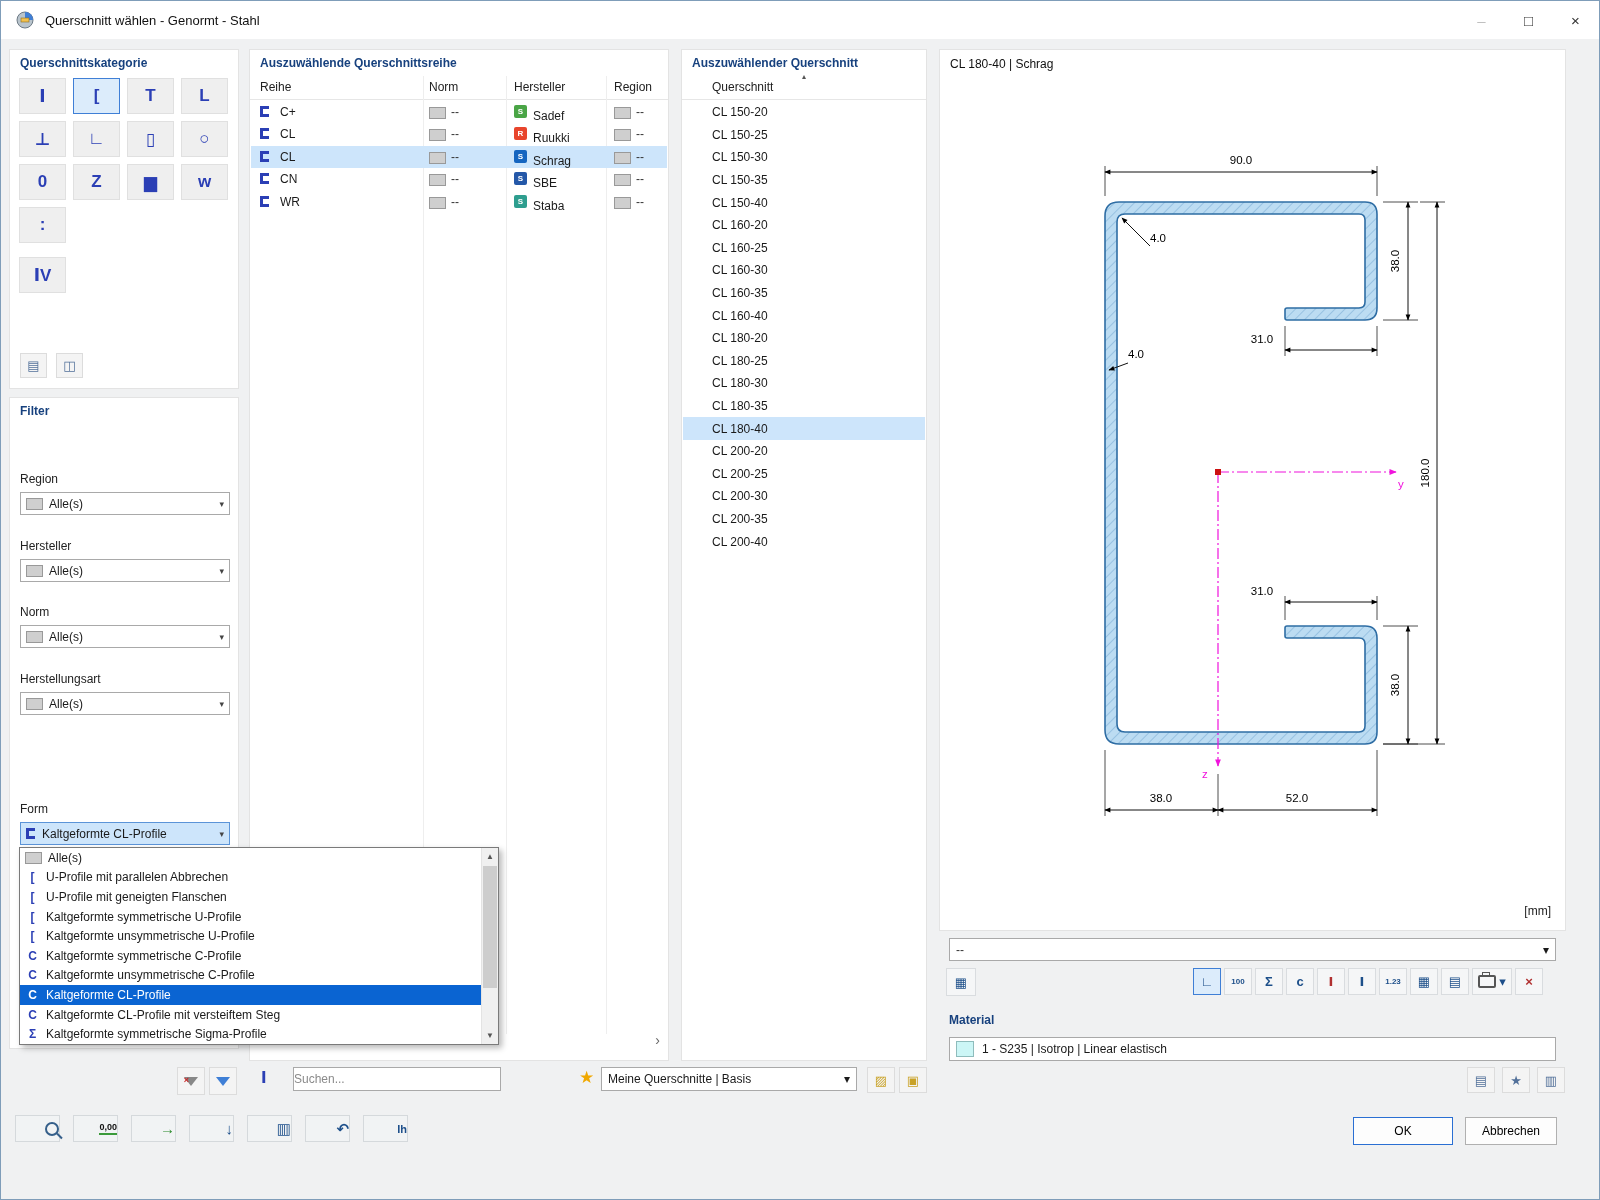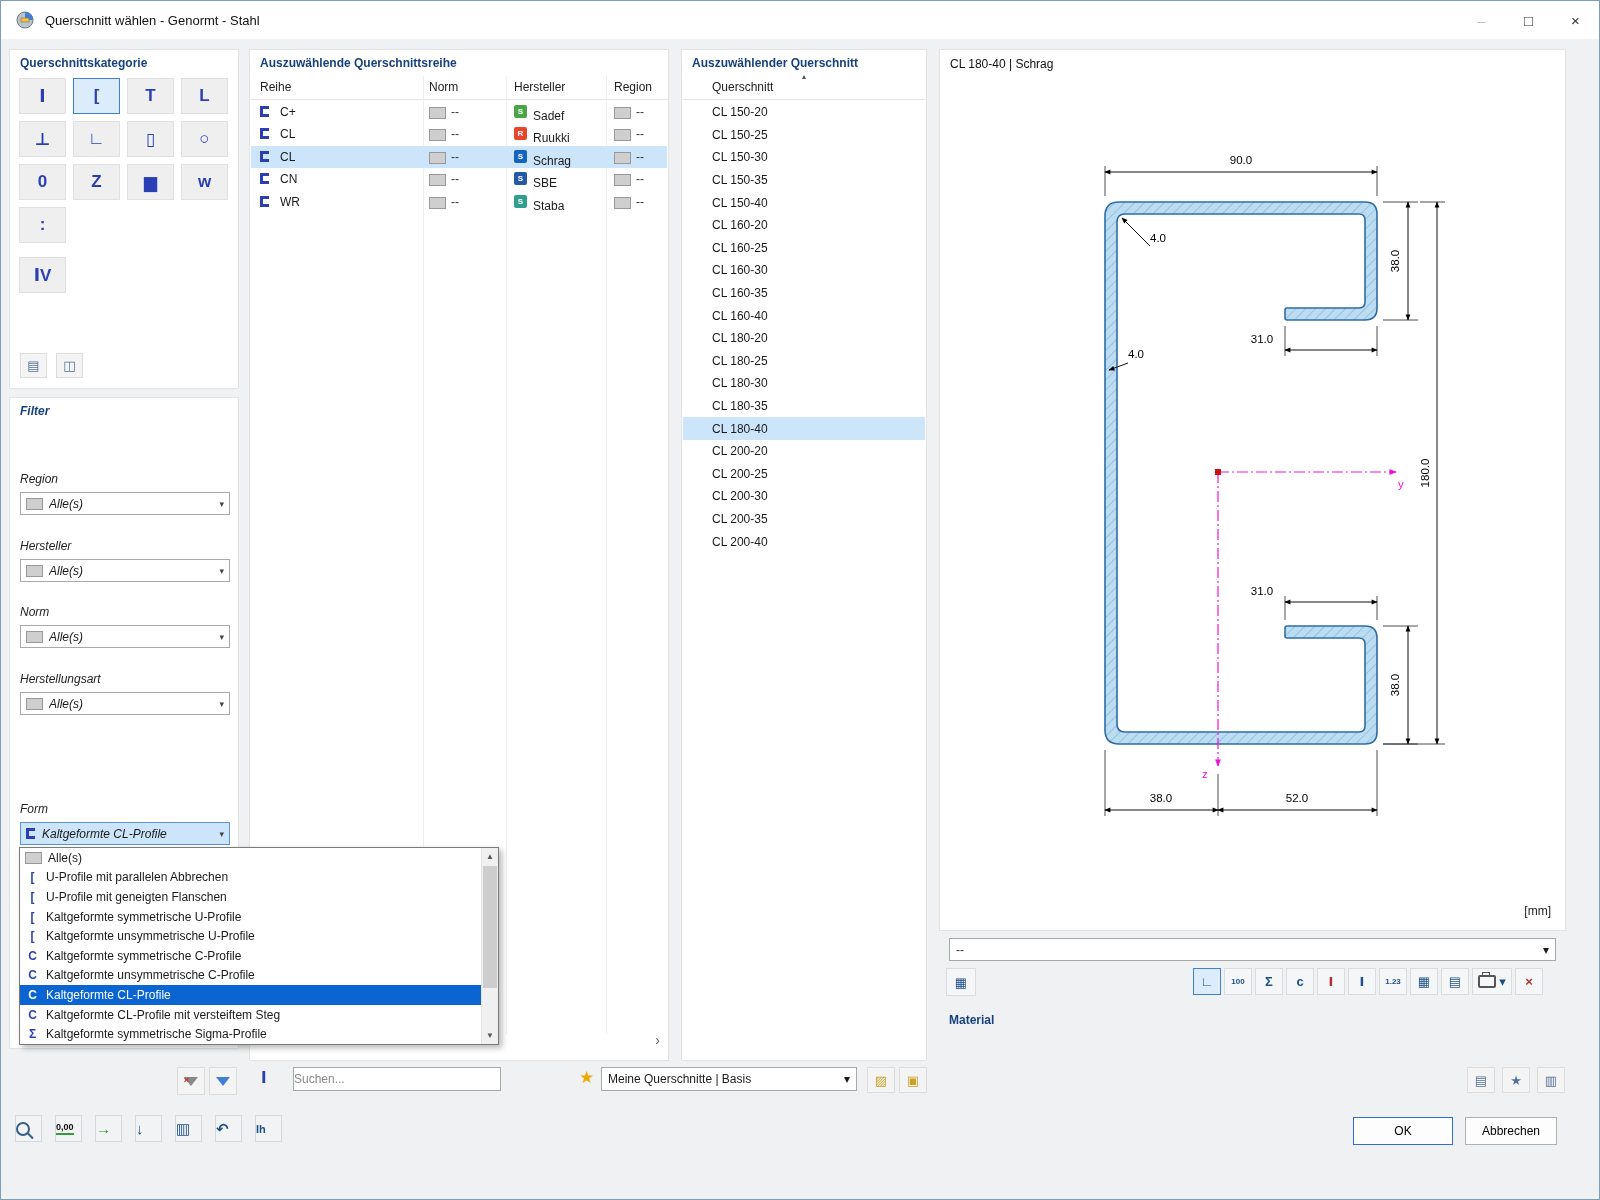--- a/index.html
+++ b/index.html
@@ -8,21 +8,21 @@
   
   .titlebar{position:absolute;left:0;top:0;width:100%;height:38px;background:#ffffff;display:flex;align-items:center;}
   .app-icon{margin-left:14px;}
   .title{margin-left:10px;font-size:13px;color:#111;}
   .win-controls{position:absolute;right:0;top:0;height:38px;display:flex;}
   .win-btn{width:47px;height:38px;display:flex;align-items:center;justify-content:center;font-size:15px;color:#333;cursor:pointer;}
   .win-btn.min{color:#c0c0c0;}
   
   .panel{position:absolute;background:#fff;border:1px solid #e3e3e3;box-sizing:border-box;}
   #panel-category{left:8px;top:48px;width:230px;height:340px;}
-  #panel-filter{left:8px;top:396px;width:230px;height:652px;font-style:italic;}
+  #panel-filter{left:8px;top:396px;width:230px;height:652px;}
   #panel-series{left:248px;top:48px;width:420px;height:1012px;}
   #panel-section{left:680px;top:48px;width:246px;height:1012px;}
   #panel-preview{left:938px;top:48px;width:627px;height:882px;}
   .panel-title{position:absolute;left:10px;top:6px;color:#17417e;font-weight:bold;font-size:12px;}
   
   #cat-grid{position:absolute;left:9px;top:28px;width:216px;display:flex;flex-wrap:wrap;gap:7px;}
   .cat-btn{width:47px;height:36px;background:#efefef;border:1px solid #e0e0e0;display:flex;align-items:center;justify-content:center;
            font-size:17px;font-weight:bold;color:#2b3fb5;cursor:pointer;box-sizing:border-box;}
   .cat-btn.selected{background:#dcecfb;border:1px solid #3f7fd6;}
   .brk{flex-basis:100%;height:0;}
@@ -109,21 +109,21 @@
   #search-input::placeholder{color:#8a8a8a;}
   #fav-star{position:absolute;left:578px;top:1066px;font-size:17px;color:#f0a800;}
   #my-sections{position:absolute;left:600px;top:1066px;width:256px;height:24px;background:#fff;border:1px solid #a9a9a9;
                display:flex;align-items:center;padding:0 6px;box-sizing:border-box;cursor:pointer;gap:24px;}
   #my-sections .cv{flex:1;}
   #fav-btn1{position:absolute;left:866px;top:1066px;}
   #fav-btn2{position:absolute;left:898px;top:1066px;}
   .sq-btn{width:26px;height:24px;display:flex;align-items:center;justify-content:center;background:#f4f4f4;border:1px solid #dcdcdc;
           color:#c9a227;font-size:13px;cursor:pointer;}
   #toolbar-left{position:absolute;left:14px;top:1114px;display:flex;gap:13px;}
-  .bl-btn{width:27px;height:27px;display:flex;align-items:center;justify-content:flex-start;background:#f1f3f4;border:1px solid #d5d9dc;
+  .bl-btn{width:45px;height:27px;display:flex;align-items:center;justify-content:flex-end;background:#f1f3f4;border:1px solid #d5d9dc;
           color:#1d4f8a;font-size:15px;font-weight:bold;cursor:pointer;box-sizing:border-box;}
   .mag{width:10px;height:10px;border:2px solid #355f8a;border-radius:50%;position:relative;}
   .mag::after{content:"";position:absolute;width:7px;height:2px;background:#355f8a;transform:rotate(45deg);right:-6px;bottom:-3px;}
   .bl-units{font-size:9px;font-weight:bold;color:#111;border-bottom:2px solid #3a9a3a;padding-bottom:1px;}
   .g-green{color:#2a8a2a;}
   .bl-ih{font-size:11px;}
   .btn{position:absolute;top:1116px;height:28px;background:#fdfdfd;display:flex;align-items:center;justify-content:center;
        font:inherit;cursor:pointer;box-sizing:border-box;}
   #ok-btn{left:1352px;width:100px;border:1px solid #2a6fd3;}
   #cancel-btn{left:1464px;width:92px;border:1px solid #b0b0b0;}
@@ -468,20 +468,24 @@
     <div class="tb-btn" style="width:40px;gap:3px">
       <span class="printer"></span>
       <span class="chev">▾</span>
     </div>
     <div class="tb-btn red">
         <span>×</span>
       </div>
   </div>
 
   <div id="material-title">Material</div>
+  <div id="material-row">
+    <span class="mat-swatch"></span>
+    <span class="cv">1 - S235 | Isotrop | Linear elastisch</span>
+  </div>
   <div id="material-btns">
     <div class="mini-btn" style="width:26px;height:24px">
         <span>▤</span>
       </div>
     <div class="mini-btn" style="width:26px;height:24px">
         <span>★</span>
       </div>
     <div class="mini-btn" style="width:26px;height:24px">
         <span>▥</span>
       </div>

